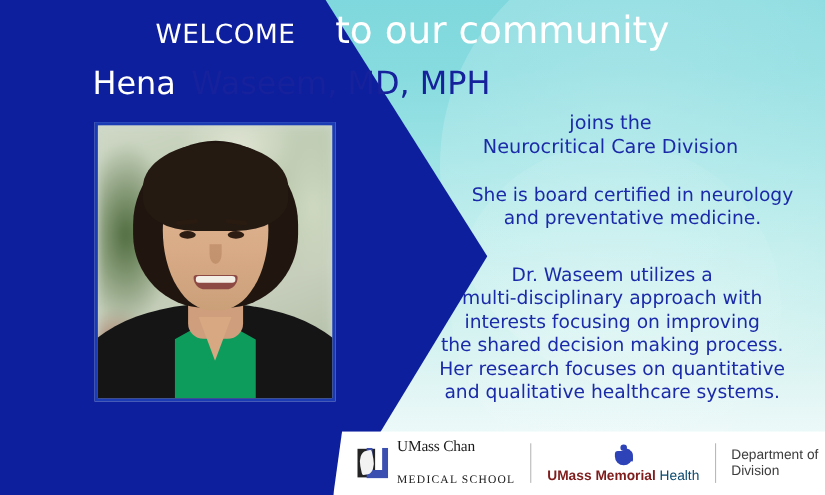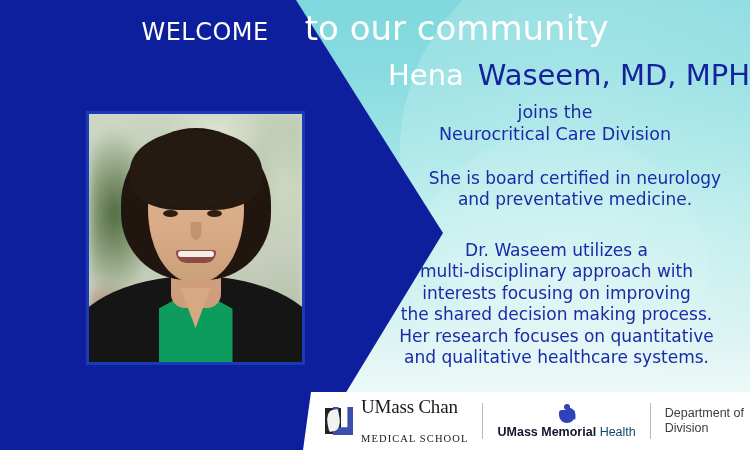--- a/index.html
+++ b/index.html
@@ -204,21 +204,21 @@
     border-radius: 3px;
   }
 
   
   .hl-row {
     position: absolute;
     left: 0; right: 0;
     white-space: nowrap;
   }
   #welcome-row { top: 8px; text-align: center; }
-  #name-row    { top: 58px; text-align: right; padding-left: 112px; }
+  #name-row    { top: 58px; text-align: left; padding-left: 84px; }
 
   .t-welcome {
     font-size: 24px;
     color: #ffffff;
     letter-spacing: 0.5px;
     font-weight: 400;
   }
   .t-community {
     font-size: 34px;
     color: #ffffff;
@@ -322,21 +322,21 @@
     position: absolute;
     left: 2px; top: 4px;
     width: 13px; height: 21px;
     background: #f2f2f2;
     border-radius: 60% 10% 60% 10%;
     transform: rotate(-12deg);
   }
   .chan-txt { line-height: 1; }
   .chan-name {
     font-family: "Liberation Serif", serif;
-    font-size: 19px;
+    font-size: 14px;
     color: #1a1a1a;
     letter-spacing: -0.2px;
   }
   .chan-sub {
     font-family: "Liberation Serif", serif;
     font-size: 10.5px;
     color: #1a1a1a;
     letter-spacing: 1.1px;
     margin-top: 18px;
   }
@@ -374,21 +374,21 @@
     background: #2f43b8;
     border-radius: 0 80% 0 80%;
     transform: rotate(8deg);
   }
   .mem-txt {
     font-family: "Liberation Sans", sans-serif;
     font-size: 12.5px;
     white-space: nowrap;
     line-height: 1;
   }
-  .mem-b { color: #0f172a; font-weight: bold; }
+  .mem-b { color: #7f1d1d; font-weight: bold; }
   .mem-l { color: #0c4a6e; font-weight: normal; }
 
   
   .dept {
     font-family: "Liberation Sans", sans-serif;
     font-size: 12.5px;
     color: #3d3d3d;
     line-height: 1.22;
     white-space: pre-line;
   }

